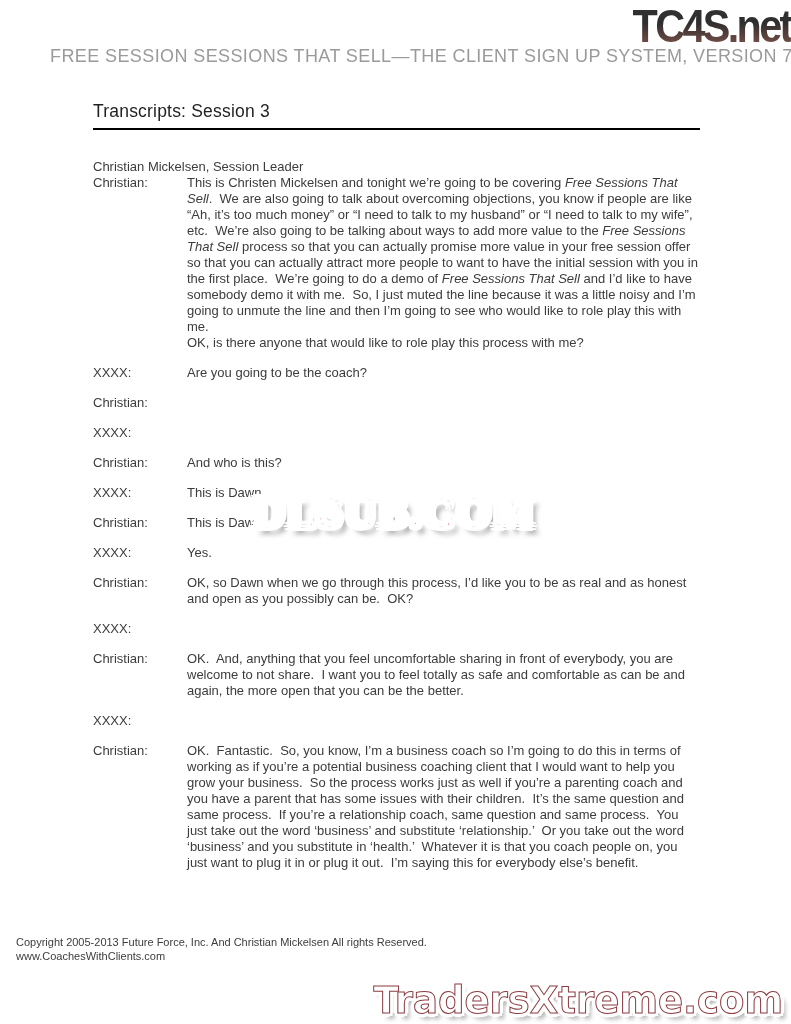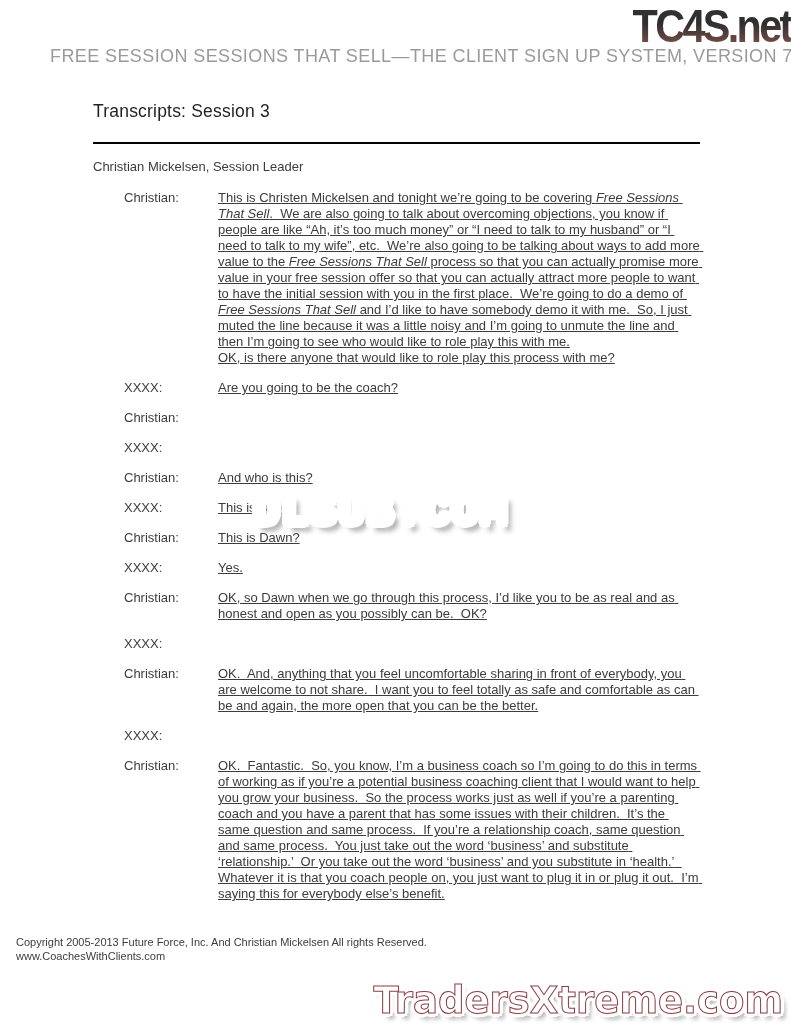--- a/index.html
+++ b/index.html
@@ -29,41 +29,41 @@
     transform:scaleX(.88); transform-origin:right top;
     background:linear-gradient(to bottom, #343434 0%, #2e2e2e 45%, #6d4b45 80%, #93665c 100%);
     -webkit-background-clip:text; background-clip:text;
     color:transparent;
     z-index:5;
   }
   
   .title-block {
     position:absolute; top:101px; left:93px; width:607px;
     border-bottom:2px solid #000;
-    padding-bottom:20px;
+    padding-bottom:6px;
   }
   .title-block h1 {
     font-size:17.5px; font-weight:normal; color:#1f1f1f; letter-spacing:.2px;
   }
   
   .content {
     position:absolute; top:159px; left:93px; width:607px;
     font-size:13px; line-height:16px;
   }
-  .leader-line { margin-bottom:15px; }
+  .leader-line { }
   .entry { display:flex; margin-bottom:14px; }
-  .speaker { width:94px; flex:0 0 94px;margin-left:31px; }
-  .dialogue { flex:1;text-decoration:underline; }
+  .speaker { width:94px; flex:0 0 94px; }
+  .dialogue { flex:1; }
   .dialogue p { white-space:pre-wrap; }
   .dialogue p + p { }
   .dialogue em { font-style:italic; }
   
   .watermark {
     position:absolute; top:487px; left:253px;
-    font-family:Liberation Mono, monospace;
+    font-family:Liberation Serif, serif;
     font-weight:bold; font-size:44px; letter-spacing:2px;
     white-space:nowrap;
     background:linear-gradient(to bottom, #ee6a6c 0%, #e24046 42%, #b40b11 50%, #c4151b 100%);
     -webkit-background-clip:text; background-clip:text;
     color:transparent;
     text-shadow:
       -3px -3px 0 #fff, 3px -3px 0 #fff, -3px 3px 0 #fff, 3px 3px 0 #fff,
       -4px 0 0 #fff, 4px 0 0 #fff, 0 -4px 0 #fff, 0 4px 0 #fff,
       6px 7px 5px rgba(110,110,110,.6);
     z-index:10;

